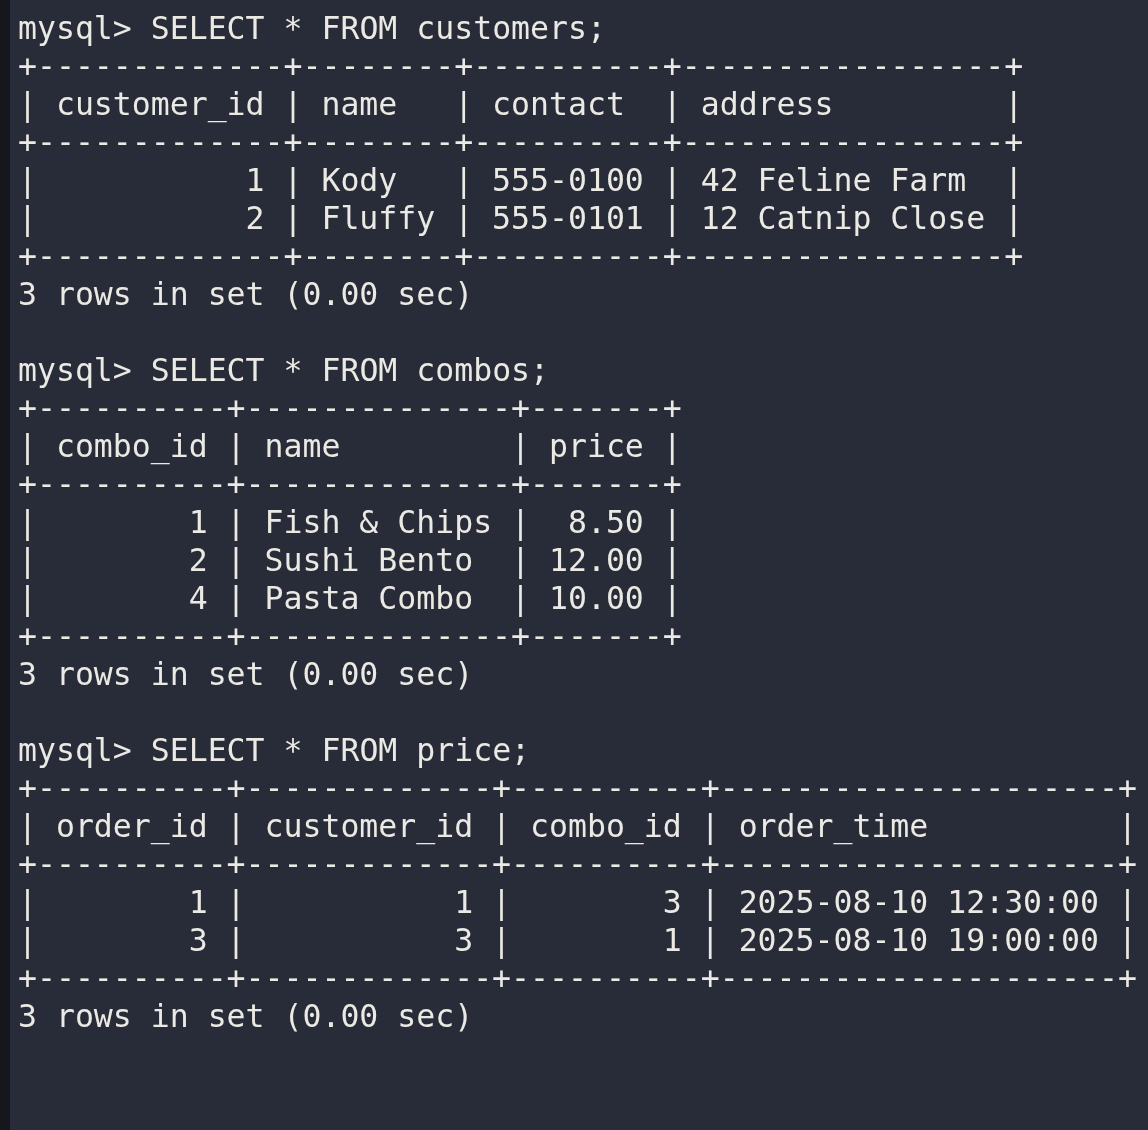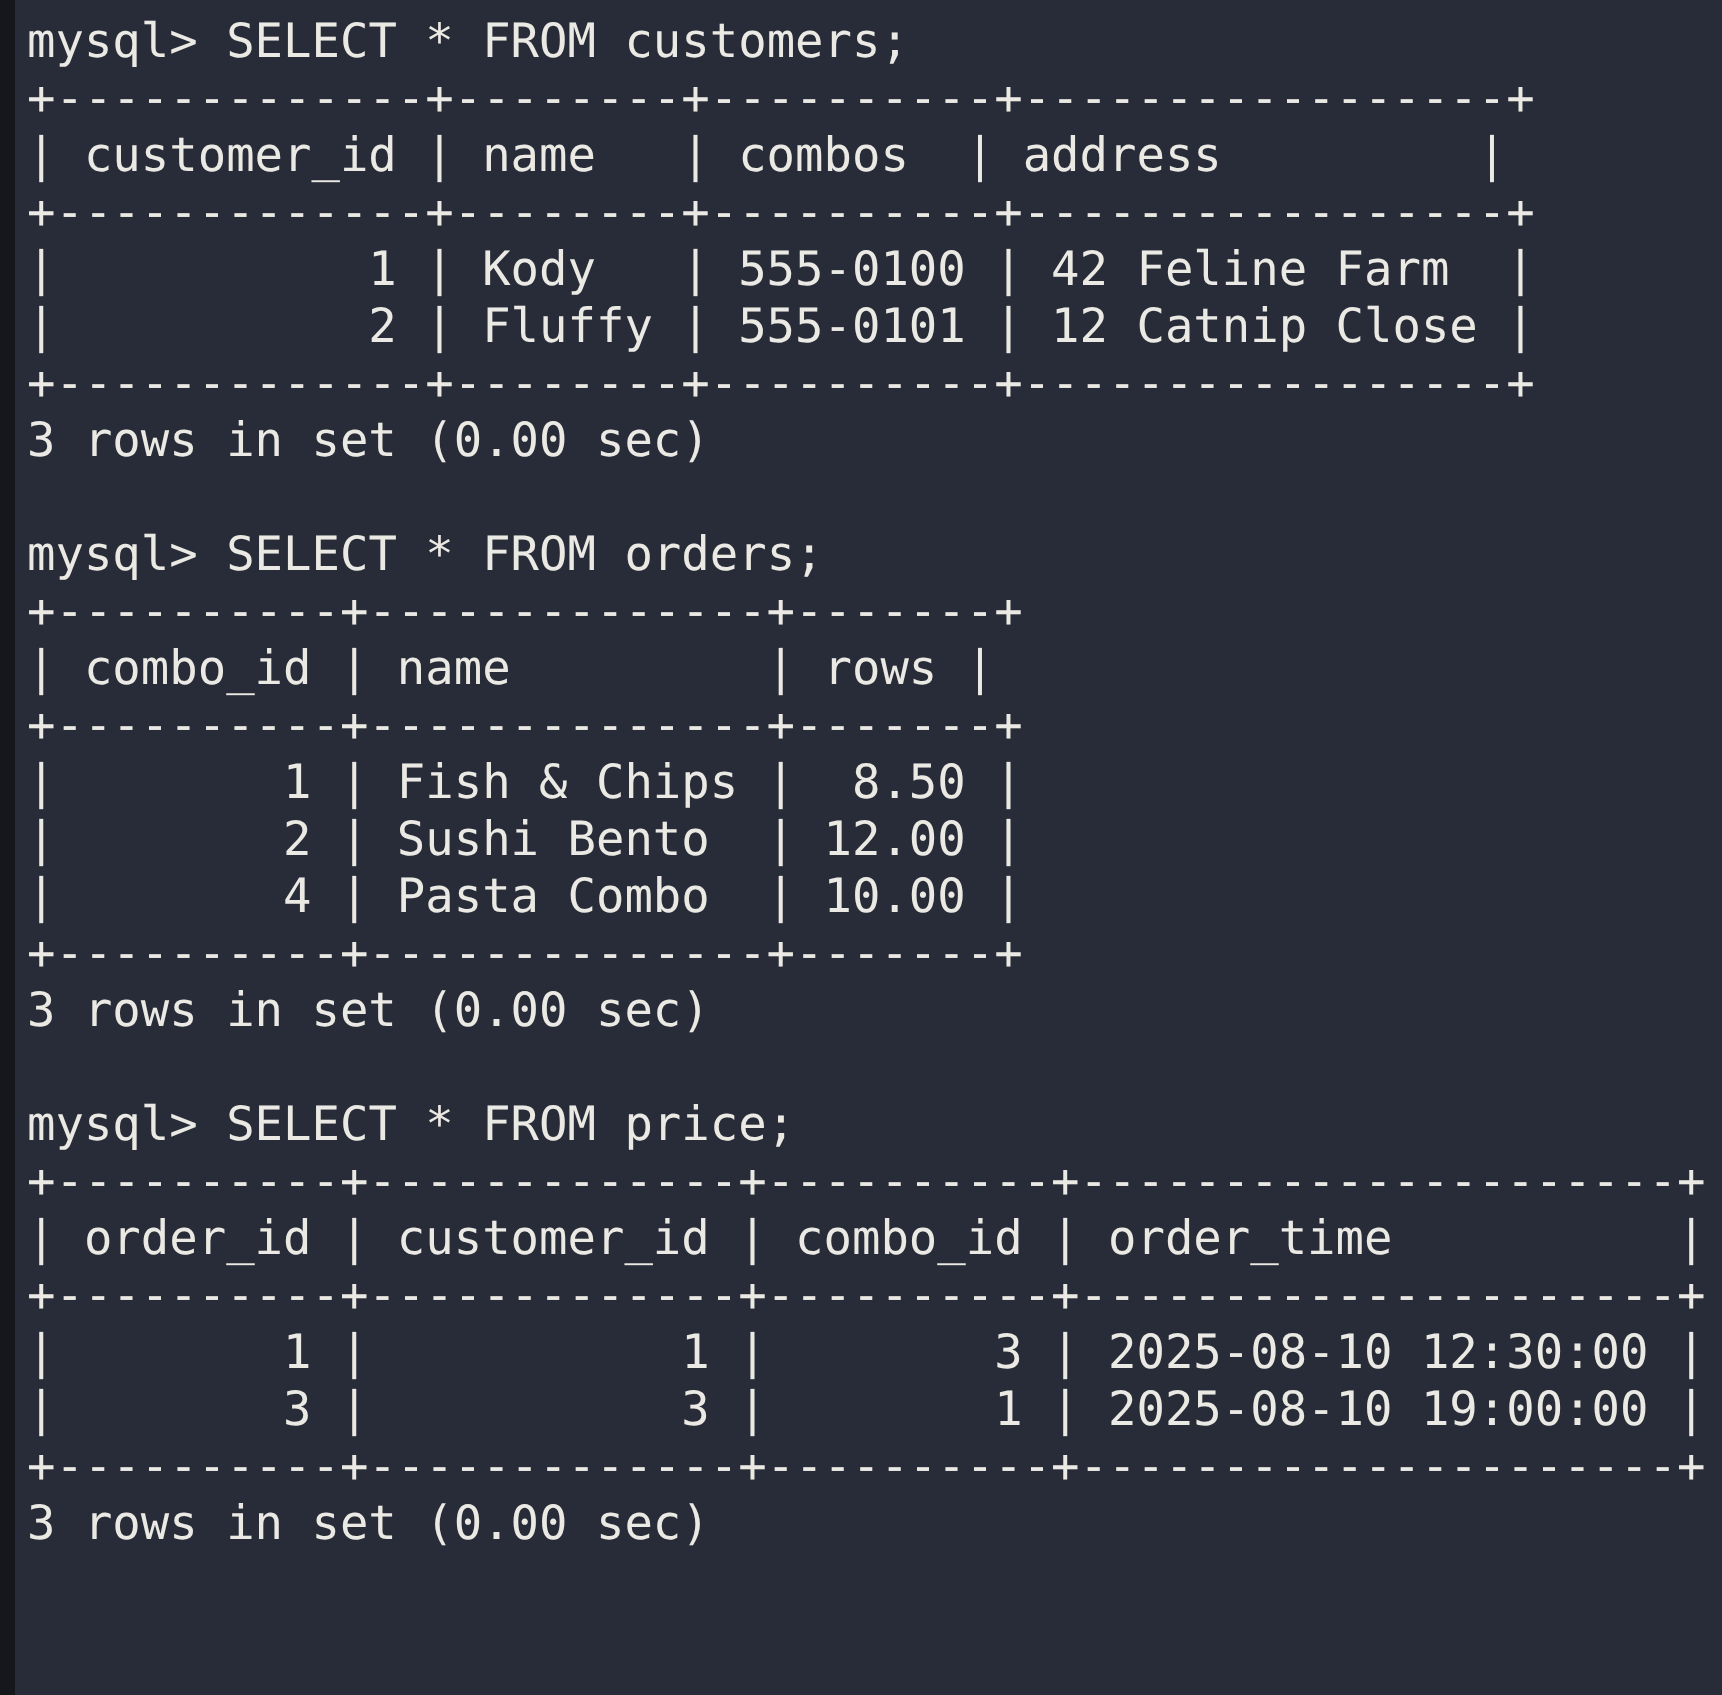--- a/index.html
+++ b/index.html
@@ -46,32 +46,32 @@
 </style>
 </head>
 <body>
 
 <div class="terminal">
   <div class="left-edge"></div>
   <div class="screen">
       <div class="query-block">
         <div class="line"><span>mysql&gt; </span><span>SELECT * FROM customers;</span></div>
         <div class="line">+-------------+--------+----------+-----------------+</div>
-        <div class="line">| customer_id | name   | combos  | address         |</div>
+        <div class="line">| customer_id | name   | contact  | address         |</div>
         <div class="line">+-------------+--------+----------+-----------------+</div>
         <div class="line">|           1 | Kody   | 555-0100 | 42 Feline Farm  |</div>
         <div class="line">|           2 | Fluffy | 555-0101 | 12 Catnip Close |</div>
         <div class="line">+-------------+--------+----------+-----------------+</div>
         <div class="line">3 rows in set (0.00 sec)</div>
       </div>
       <div class="line"></div>
       <div class="query-block">
-        <div class="line"><span>mysql&gt; </span><span>SELECT * FROM orders;</span></div>
+        <div class="line"><span>mysql&gt; </span><span>SELECT * FROM combos;</span></div>
         <div class="line">+----------+--------------+-------+</div>
-        <div class="line">| combo_id | name         | rows |</div>
+        <div class="line">| combo_id | name         | price |</div>
         <div class="line">+----------+--------------+-------+</div>
         <div class="line">|        1 | Fish &amp; Chips |  8.50 |</div>
         <div class="line">|        2 | Sushi Bento  | 12.00 |</div>
         <div class="line">|        4 | Pasta Combo  | 10.00 |</div>
         <div class="line">+----------+--------------+-------+</div>
         <div class="line">3 rows in set (0.00 sec)</div>
       </div>
       <div class="line"></div>
       <div class="query-block">
         <div class="line"><span>mysql&gt; </span><span>SELECT * FROM price;</span></div>

